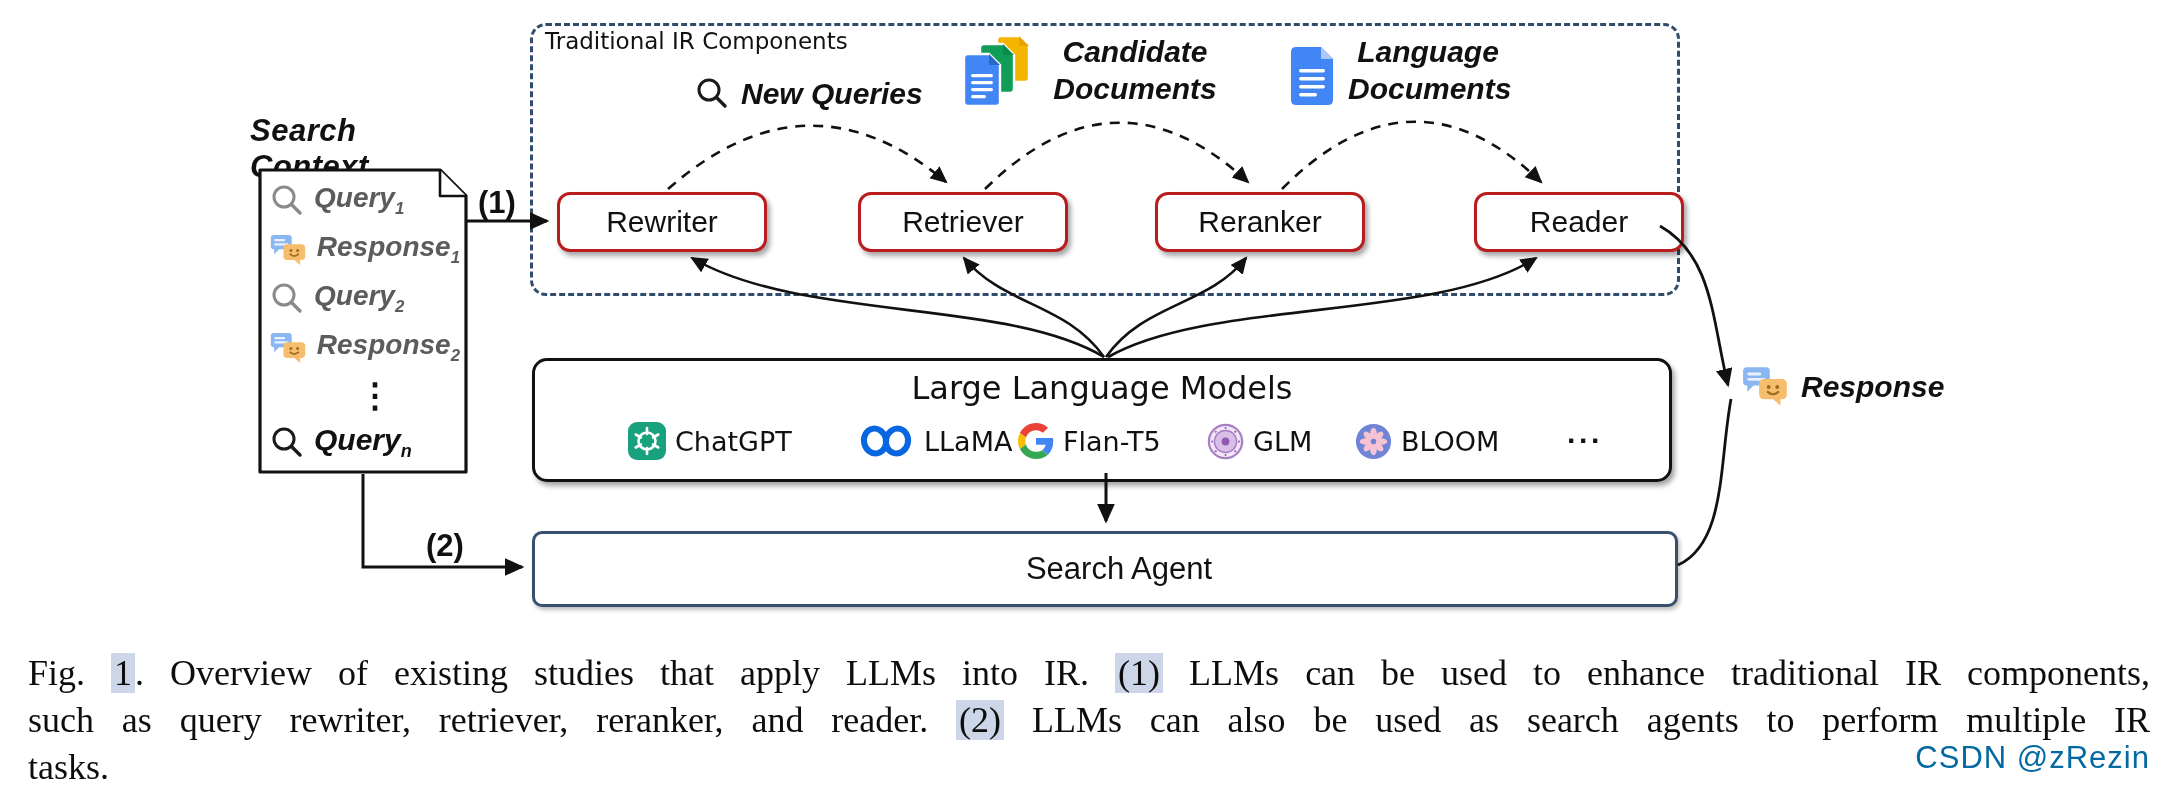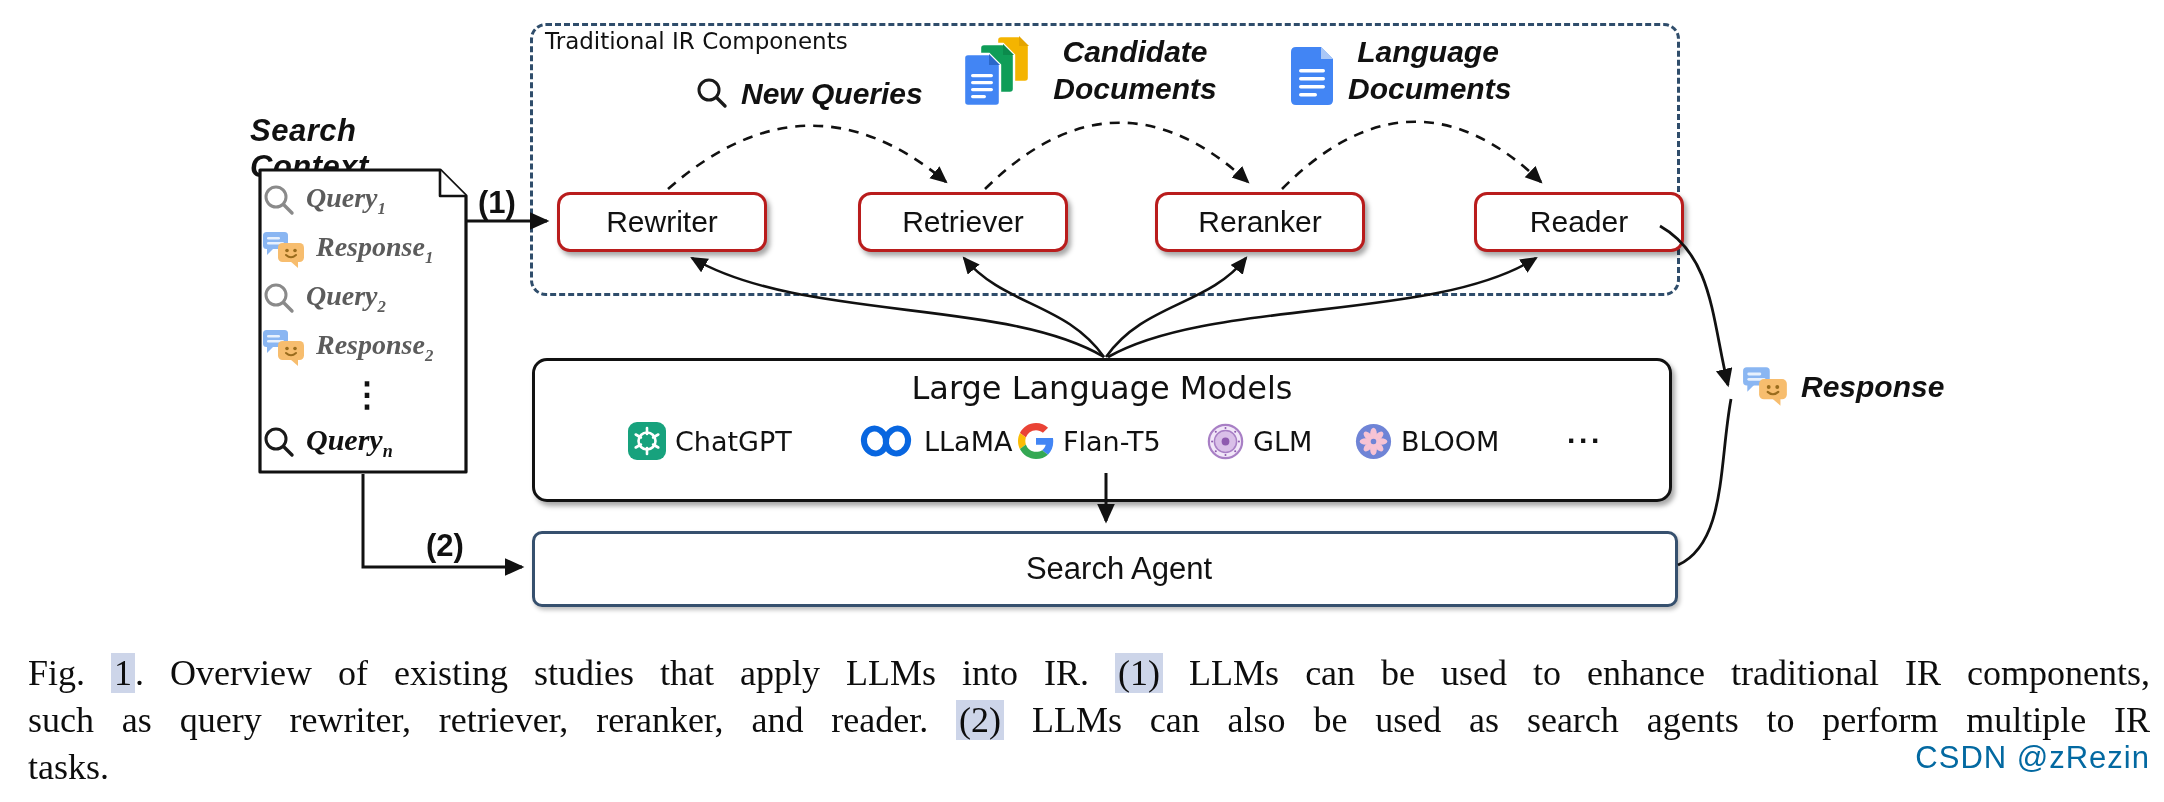--- a/index.html
+++ b/index.html
@@ -8,21 +8,21 @@
   .abs{position:absolute;}
 
   
   svg.overlay{position:absolute;left:0;top:0;z-index:30;pointer-events:none;}
 
   
   .sc-title{left:250px;top:113px;width:230px;font-size:31px;font-weight:700;
             font-style:italic;letter-spacing:.5px;}
   .sc-box{left:258px;top:168px;width:210px;height:306px;z-index:10;}
   .sc-box svg.frame{position:absolute;left:0;top:0;}
-  .sc-rows{position:absolute;left:4px;top:8px;width:190px;font-family:Liberation Serif, serif;}
+  .sc-rows{position:absolute;left:12px;top:8px;width:190px;}
   .sc-row{display:flex;align-items:center;gap:10px;height:49px;}
   .sc-row .lbl{font-size:28px;font-weight:700;font-style:italic;color:#5c5c5c;white-space:nowrap;}
   .sc-row.strong .lbl{color:#111;font-size:30px;}
   .sc-row sub{font-size:60%;font-style:italic;}
   .sc-dots{height:46px;display:flex;align-items:center;}
   .sc-dots span{font-size:34px;font-weight:700;color:#111;margin-left:88px;line-height:1;}
 
   
   .edge-label{font-size:31px;font-weight:700;color:#111;}
 
@@ -32,21 +32,21 @@
   .ir-title{left:545px;top:28px;font-size:23px;font-weight:500;font-family:"DejaVu Sans",sans-serif;}
   .flow-label{font-size:30px;font-weight:700;font-style:italic;color:#111;white-space:nowrap;}
   .flow-label.two{white-space:normal;text-align:center;line-height:37px;width:190px;}
 
   
   .comp{top:192px;width:210px;height:60px;background:#fff;border:3px solid #b91c1c;border-radius:13px;
         box-shadow:3px 4px 5px rgba(0,0,0,.35);display:flex;align-items:center;justify-content:center;
         font-size:30px;font-weight:500;z-index:10;box-sizing:border-box;}
 
   
-  .llm-box{left:532px;top:358px;width:1140px;height:144px;background:#fff;border:3px solid #111;
+  .llm-box{left:532px;top:358px;width:1140px;height:124px;background:#fff;border:3px solid #111;
            border-radius:15px;box-shadow:3px 4px 5px rgba(0,0,0,.35);z-index:10;box-sizing:border-box;}
   .llm-title{position:absolute;left:0;top:8px;width:100%;text-align:center;font-size:32px;font-weight:500;
              font-family:"DejaVu Sans",sans-serif;}
   .llm-models{position:absolute;left:0;top:58px;width:100%;}
   .model{position:absolute;display:flex;align-items:center;gap:9px;height:44px;}
   .model .mname{font-size:27px;font-weight:500;font-family:"DejaVu Sans",sans-serif;white-space:nowrap;}
   .model .mdots{font-size:30px;font-weight:700;letter-spacing:2px;}
 
   
   .agent-box{left:532px;top:531px;width:1146px;height:76px;background:#fff;border:3px solid #36506e;

